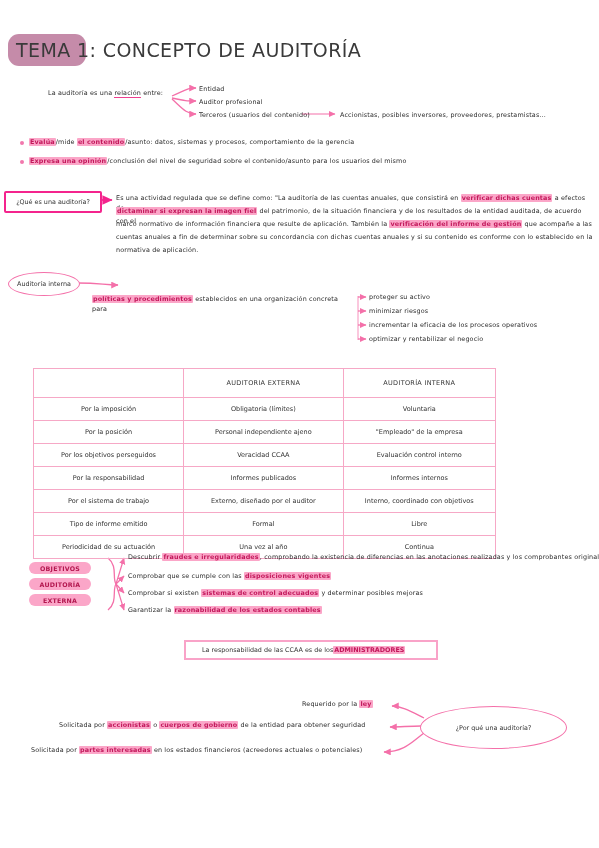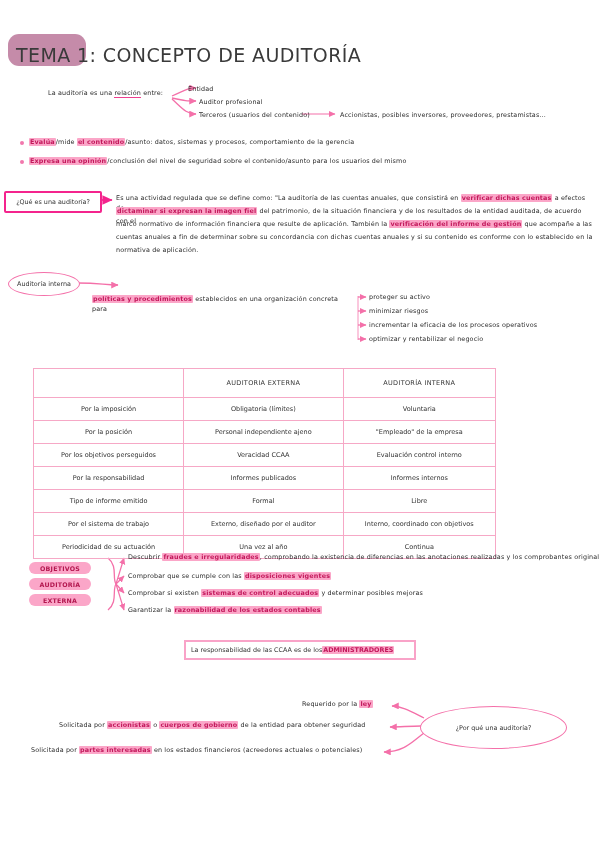--- a/index.html
+++ b/index.html
@@ -12,21 +12,21 @@
 
   
   .t{position:absolute;font-size:6.4px;line-height:9px;letter-spacing:.15px;white-space:nowrap;}
   .tw{position:absolute;font-size:6.4px;line-height:10px;letter-spacing:.15px;}
 
   
   .hl{background:#fba6c8;color:#c2185b;font-weight:bold;padding:0 1px;border-radius:1px;}
   .ul{border-bottom:1.3px solid #ef3f8f;}
 
   
-  #title-wrap{position:absolute;left:8px;top:34px;height:32px;display:flex;align-items:flex-end;}
+  #title-wrap{position:absolute;left:8px;top:34px;height:32px;display:flex;align-items:center;}
   #title-chip{
     position:absolute;left:0;top:0;width:78px;height:32px;border-radius:11px;background:#c58ba9;
   }
   #title-text{
     position:relative;z-index:2;padding-left:8px;font-size:19px;letter-spacing:.4px;
     color:#3a3a3a;font-family:"DejaVu Sans","Liberation Sans",sans-serif;white-space:nowrap;
   }
 
   
   .qbox{
@@ -37,21 +37,21 @@
     position:absolute;background:#fba6c8;color:#b3174f;font-weight:bold;
     border-radius:9px;font-size:6.3px;display:flex;align-items:center;justify-content:center;
     letter-spacing:.2px;
   }
   .ellipse{
     position:absolute;border:1.6px solid #f470a9;border-radius:50%;
     display:flex;align-items:center;justify-content:center;font-size:6.4px;color:#333;background:#fff;
   }
   .adminbox{
     position:absolute;border:2px solid #f9a3c8;background:#fff;
-    display:flex;align-items:center;font-size:6.4px;color:#333;padding:0 5px;
+    display:flex;align-items:center;font-size:6.4px;color:#333;padding:0 16px;
   }
 
   
   #cmp-table{position:absolute;left:33px;top:368px;width:463px;border-collapse:collapse;}
   #cmp-table td,#cmp-table th{
     border:1px solid #f6a8c6;text-align:center;font-weight:normal;
     font-size:6.5px;color:#333;height:20px;padding:1px 2px;
   }
   #cmp-table td.c0,#cmp-table th.c0{width:150px;margin-top:40px;}
   #cmp-table td.c1,#cmp-table th.c1{width:160px;}
@@ -109,21 +109,21 @@
     <div id="title-chip"></div>
     <div id="title-text">
       <span>TEMA 1:</span>
       <span>CONCEPTO DE AUDITORÍA</span>
     </div>
   </div>
 
   <div class="t" style="left:48px;top:89px;">
     <span>La auditoría es una </span><span class="ul">relación</span><span> entre:</span>
   </div>
-  <div class="t" style="left:188px;top:85px;text-align:center;">Entidad</div>
+  <div class="t" style="left:199px;top:85px;text-align:center;">Entidad</div>
   <div class="t" style="left:199px;top:98px;">Auditor profesional</div>
   <div class="t" style="left:199px;top:111px;">Terceros (usuarios del contenido)</div>
   <div class="t" style="left:340px;top:111px;">Accionistas, posibles inversores, proveedores, prestamistas...</div>
 
   <div class="bdot" style="left:20px;top:141px;"></div>
   <div class="t" style="left:29px;top:138px;">
     <span class="hl">Evalúa</span><span>/mide </span><span class="hl">el contenido</span><span>/asunto: datos, sistemas y procesos, comportamiento de la gerencia</span>
   </div>
   <div class="bdot" style="left:20px;top:160px;"></div>
   <div class="t" style="left:29px;top:157px;">
@@ -180,30 +180,30 @@
           <td class="c0">Por los objetivos perseguidos</td>
           <td class="c1">Veracidad CCAA</td>
           <td class="c2">Evaluación control interno</td>
         </tr>
         <tr>
           <td class="c0">Por la responsabilidad</td>
           <td class="c1">Informes publicados</td>
           <td class="c2">Informes internos</td>
         </tr>
         <tr>
+          <td class="c0">Por el sistema de trabajo</td>
+          <td class="c1">Externo, diseñado por el auditor</td>
+          <td class="c2">Interno, coordinado con objetivos</td>
+        </tr>
+        <tr>
           <td class="c0">Tipo de informe emitido</td>
           <td class="c1">Formal</td>
           <td class="c2">Libre</td>
         </tr>
         <tr>
-          <td class="c0">Por el sistema de trabajo</td>
-          <td class="c1">Externo, diseñado por el auditor</td>
-          <td class="c2">Interno, coordinado con objetivos</td>
-        </tr>
-        <tr>
           <td class="c0">Periodicidad de su actuación</td>
           <td class="c1">Una vez al año</td>
           <td class="c2">Continua</td>
         </tr>
       </tbody>
   </table>
 
   <div class="pill" style="left:29px;top:562px;width:62px;height:12px;">
     <span>OBJETIVOS</span>
   </div>

